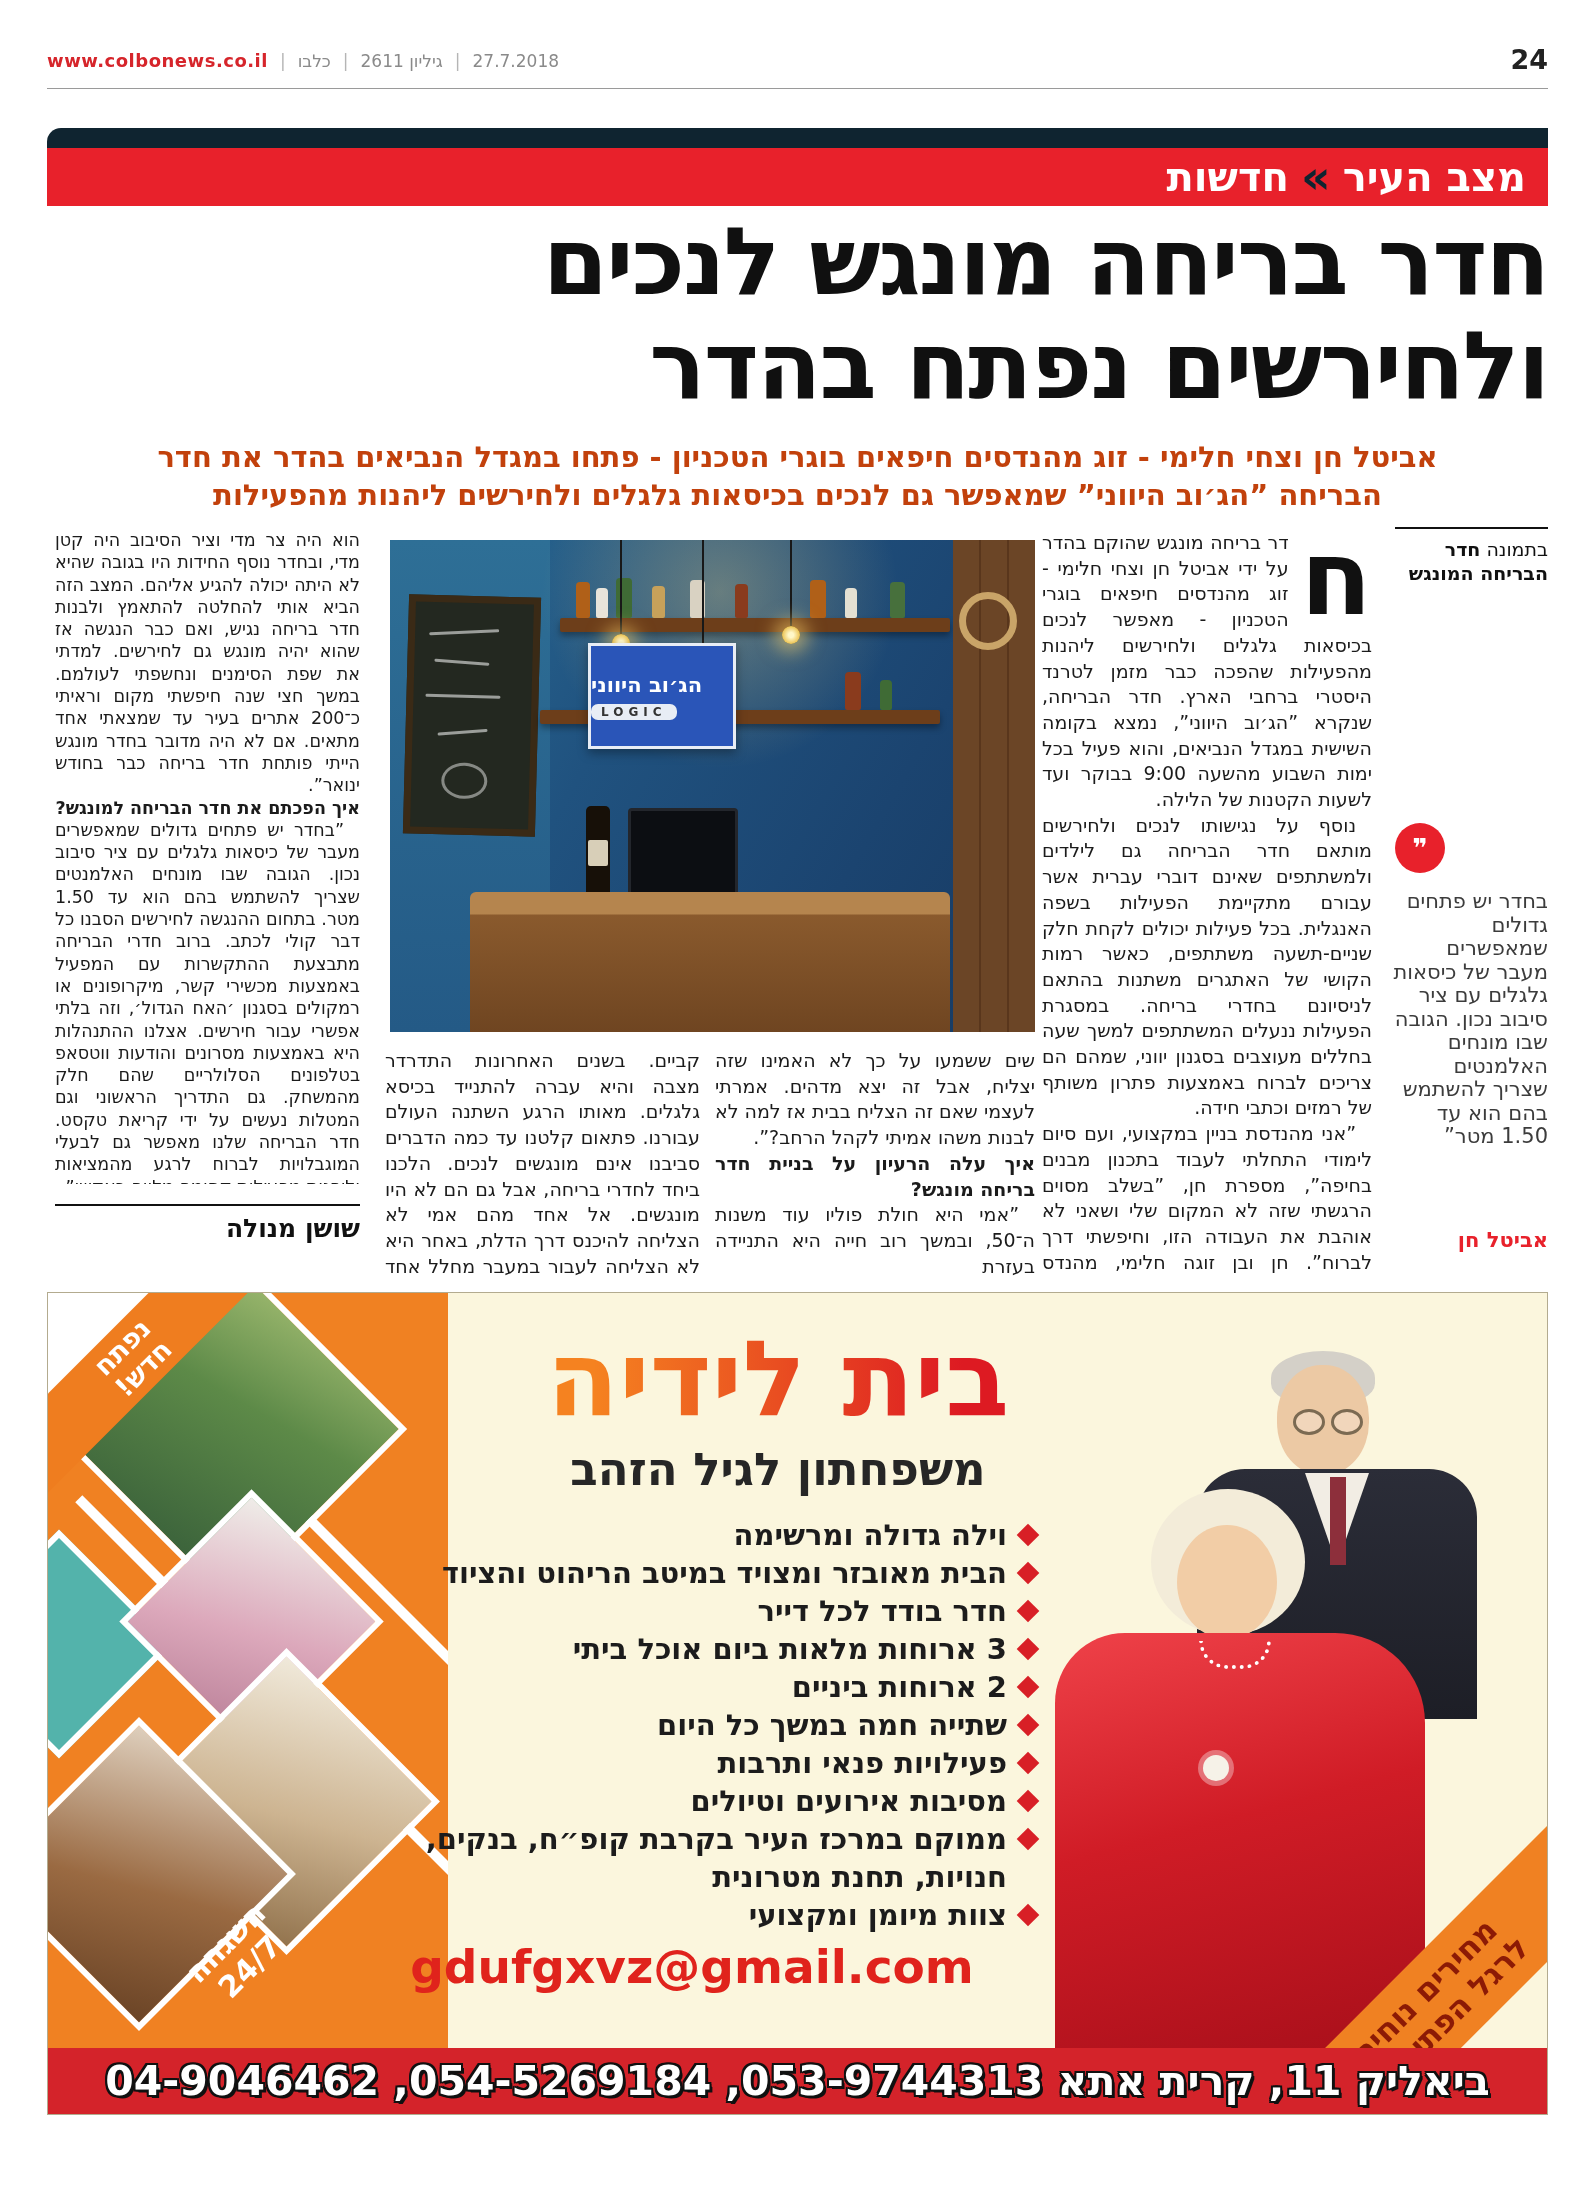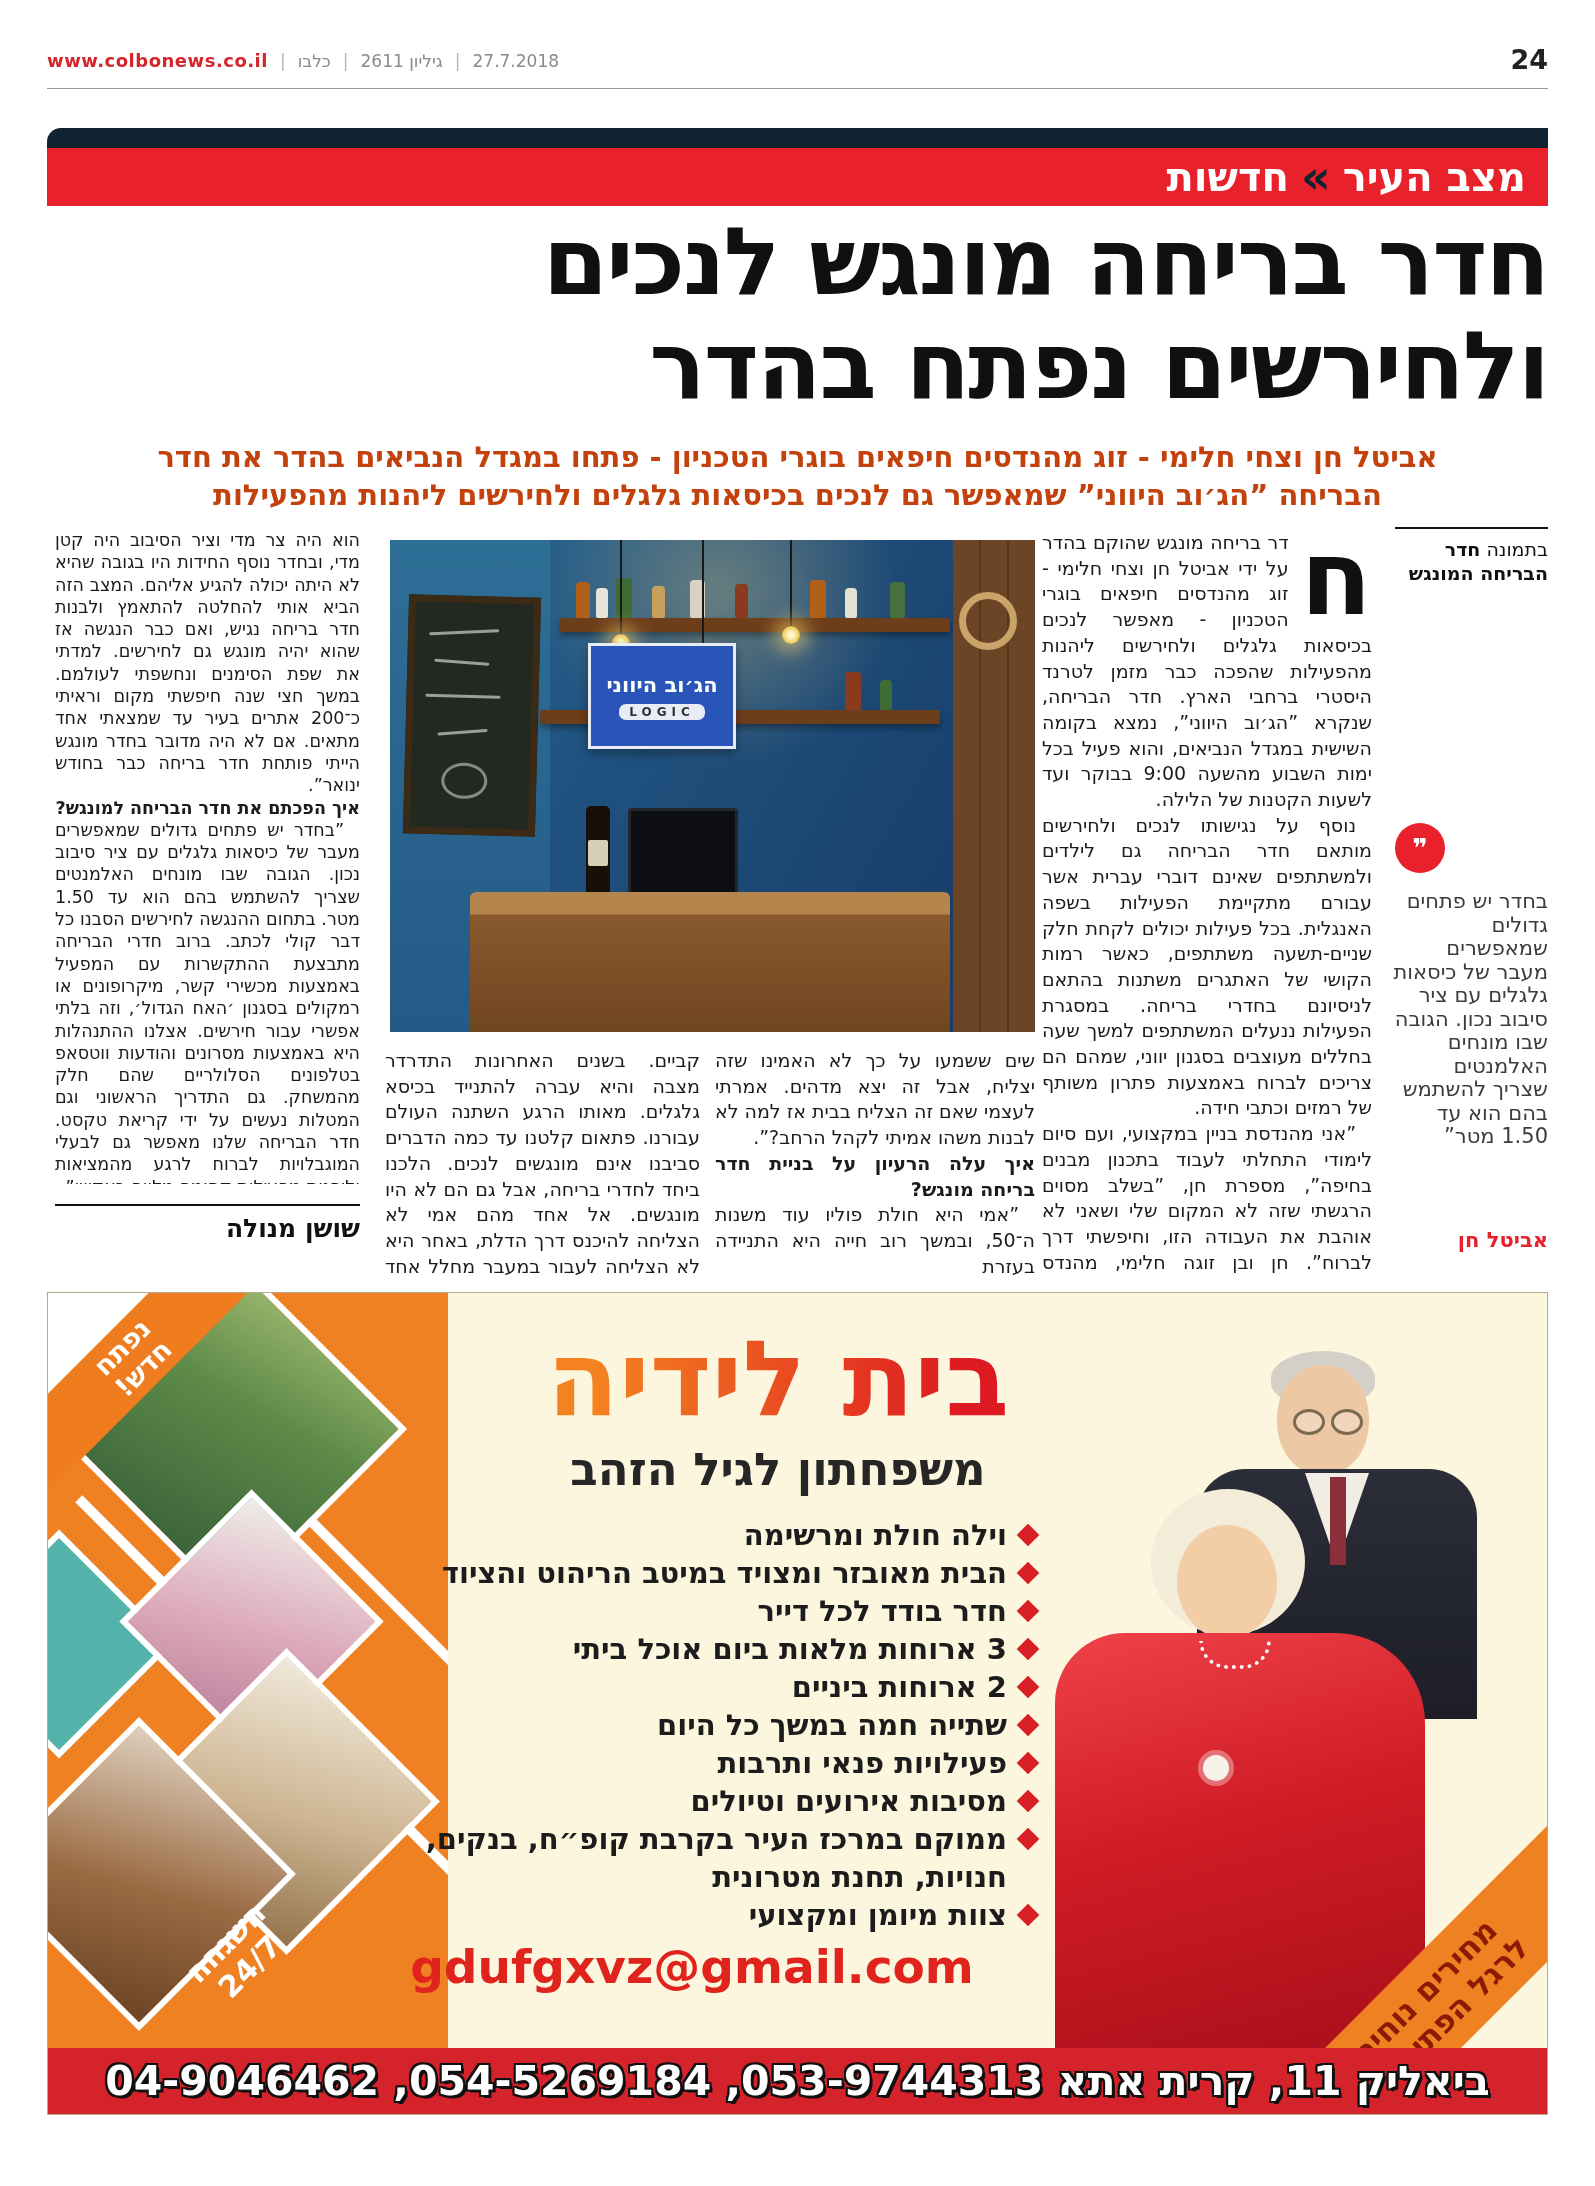--- a/index.html
+++ b/index.html
@@ -91,21 +91,21 @@
   .chalkboard{position:absolute;left:16px;top:56px;width:118px;height:225px;background:#232820;
               border:7px solid #3a2a16;transform:rotate(1.5deg);}
   .chalk-line{position:absolute;background:rgba(255,255,255,.55);height:3px;border-radius:2px;}
   .cl1{left:14px;top:28px;width:70px;transform:rotate(-4deg);}
   .cl2{left:20px;top:58px;width:55px;transform:rotate(3deg);}
   .cl3{left:12px;top:92px;width:75px;}
   .cl4{left:25px;top:128px;width:50px;transform:rotate(-6deg);}
   .chalk-circle{position:absolute;left:30px;top:160px;width:40px;height:30px;
                 border:3px solid rgba(255,255,255,.45);border-radius:50%;}
   .sign{position:absolute;left:198px;top:103px;width:142px;height:100px;background:#2a55b8;
-        border:3px solid #e8edf5;display:flex;flex-direction:column;align-items:center;justify-content:center;gap:7px;
+        border:3px solid #e8edf5;display:flex;flex-direction:column;align-items:flex-start;justify-content:center;gap:7px;
         box-shadow:0 4px 10px rgba(0,0,0,.35);}
   .sign-title{color:#fff;font-weight:bold;font-size:21px;direction:rtl;}
   .sign-logic{background:#e8edf5;color:#333;font-size:12px;letter-spacing:5px;padding:1px 10px;font-weight:bold;border-radius:7px;}
   .desk{position:absolute;left:80px;top:352px;width:480px;height:140px;border-radius:6px 6px 0 0;
         background:linear-gradient(180deg,#b5854e 0,#b5854e 22px,#8a5a2d 23px,#6f4521 100%);}
   .monitor{position:absolute;left:238px;top:268px;width:104px;height:84px;background:#0c0e12;
            border:3px solid #23262c;border-radius:4px;}
   .monitor-stand{position:absolute;left:276px;top:355px;width:30px;height:9px;background:#15171c;}
   .desk-bottle{position:absolute;left:196px;top:266px;width:24px;height:88px;background:#171008;border-radius:5px 5px 2px 2px;}
   .desk-bottle-label{position:absolute;left:198px;top:300px;width:20px;height:26px;background:#d8cfb8;border-radius:2px;}
@@ -327,21 +327,21 @@
     </div>
 
     <div class="ad-center">
       <div class="ad-title">בית לידיה</div>
       <div class="ad-sub">משפחתון לגיל הזהב</div>
     </div>
 
     <ul class="bullets">
       <li>
           <span class="diamond"></span>
-          <span>וילה חולת ומרשימה</span>
+          <span>וילה גדולה ומרשימה</span>
         </li>
       <li>
           <span class="diamond"></span>
           <span>הבית מאובזר ומצויד במיטב הריהוט והציוד</span>
         </li>
       <li>
           <span class="diamond"></span>
           <span>חדר בודד לכל דייר</span>
         </li>
       <li>

